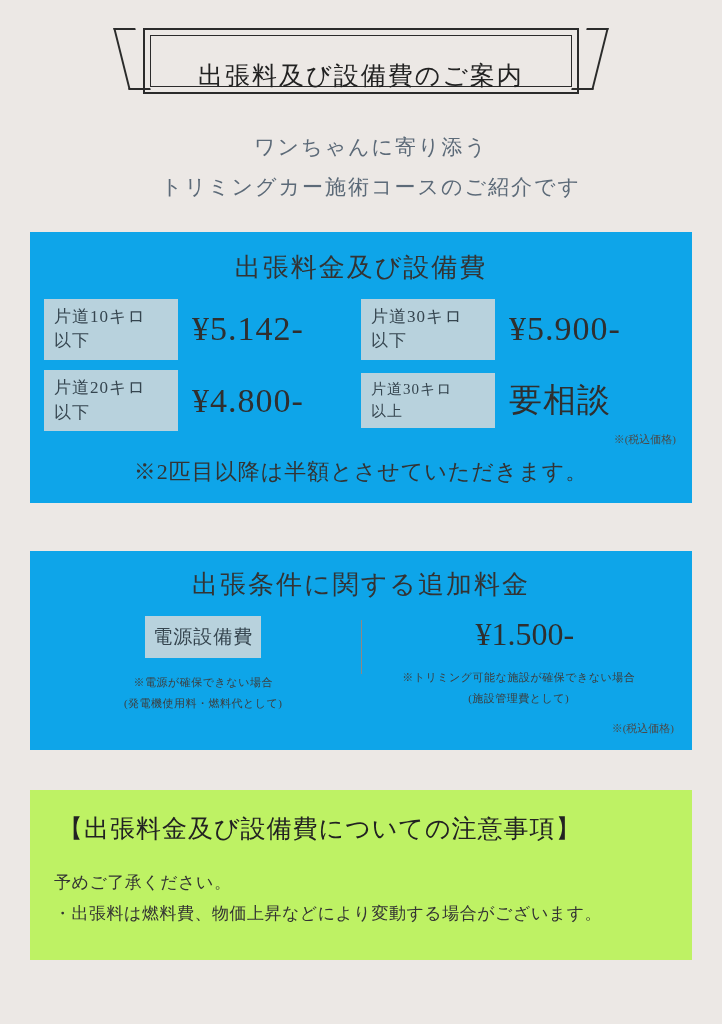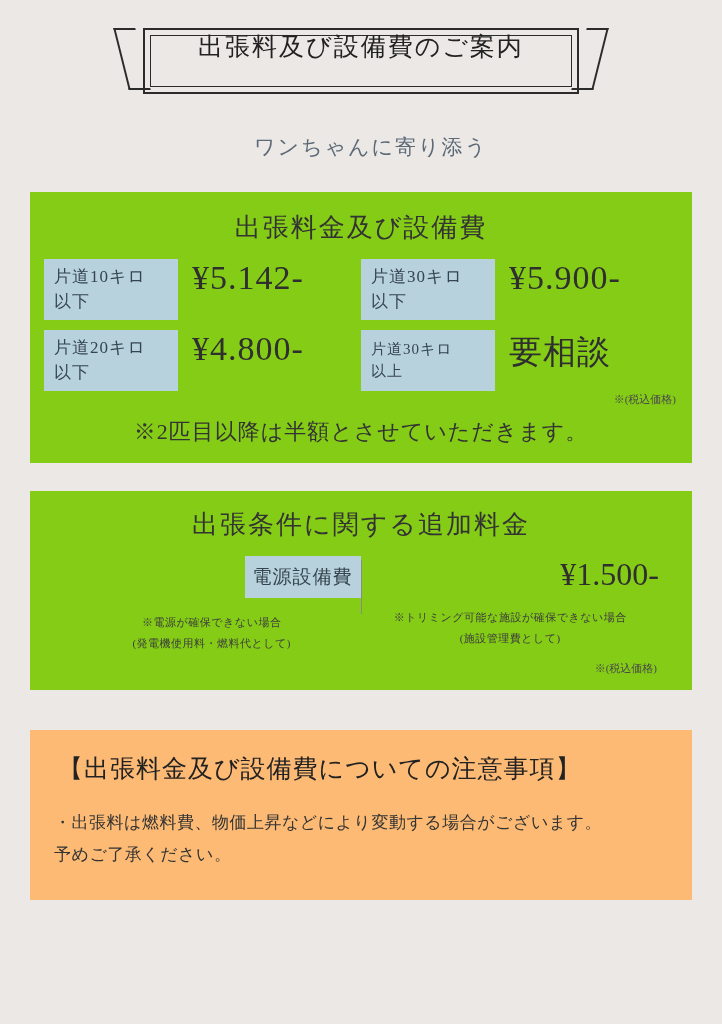--- a/index.html
+++ b/index.html
@@ -22,21 +22,21 @@
     display: flex;
     justify-content: center;
     padding-top: 28px;
   }
   .ribbon {
     position: relative;
     width: 432px;
     height: 62px;
     border: 2px solid #2b2b2b;
     display: flex;
-    align-items: flex-start;
+    align-items: flex-end;
     justify-content: center;
   }
   .ribbon-inner {
     position: absolute;
     left: 5px;
     right: 5px;
     top: 5px;
     bottom: 5px;
     border: 1px solid #2b2b2b;
   }
@@ -78,54 +78,55 @@
     line-height: 1.9;
     margin-left: 20px;
   }
   .lead div {
     font-size: 21px;
     letter-spacing: 2px;
   }
 
   
   .panel {
-    background: #84cc16;
+    background: #0ea5e9;
     margin: 0 30px;
     box-sizing: border-box;
   }
   .panel-1 {
     margin-top: 24px;
     padding: 18px 0 16px;
   }
   .panel-2 {
-    margin-top: 28px;
-    padding: 16px 17px 14px;
+    margin-top: 48px;
+    padding: 16px 0 14px;
   }
   .panel-3 {
-    background: #fdba74;
+    background: #bef264;
     margin-top: 40px;
     padding: 18px 24px 30px;
   }
   .panel-h {
     text-align: center;
     font-size: 26px;
     letter-spacing: 2px;
     color: #333;
     margin-bottom: 14px;
   }
 
   
   .fee-grid {
     display: grid;
     grid-template-columns: 1fr 1fr;
     row-gap: 10px;
     padding: 0 14px;
   }
   .fee-cell {
     display: flex;
+    align-items: center;
   }
   .tag {
     background: #b8d2dd;
     color: #35454f;
     box-sizing: border-box;
     width: 134px;
     min-height: 54px;
     padding: 6px 10px;
     font-size: 17px;
     line-height: 1.45;
@@ -174,21 +175,21 @@
     align-items: start;
   }
   .opt-col {
     display: flex;
     flex-direction: column;
     align-items: center;
   }
   .opt-main {
     display: flex;
     align-items: center;
-    justify-content: flex-end;
+    justify-content: center;
     width: 100%;
   }
   .opt-tag {
     background: #b8d2dd;
     color: #35454f;
     font-size: 19px;
     letter-spacing: 1px;
     padding: 8px 8px;
     box-sizing: border-box;
     white-space: nowrap;
@@ -242,20 +243,21 @@
 
 <div class="title-wrap">
   <div class="ribbon">
     <div class="ribbon-inner"></div>
     <div class="ribbon-title">出張料及び設備費のご案内</div>
   </div>
 </div>
 
 <div class="lead">
   <div>ワンちゃんに寄り添う</div>
+  <div>トリミングカー施術コースのご紹介です</div>
 </div>
 
 <div class="panel panel-1">
   <div class="panel-h">出張料金及び設備費</div>
 
   <div class="fee-grid">
     <div class="fee-cell">
       <div class="tag">片道10キロ<br>以下</div>
       <div class="price">¥5.142-</div>
     </div>
@@ -306,16 +308,16 @@
       </div>
     </div>
   </div>
 
   <div class="tax-note-2">※(税込価格)</div>
 </div>
 
 <div class="panel panel-3">
   <div class="notes-h">【出張料金及び設備費についての注意事項】</div>
   <div class="notes-body">
+    <div>予めご了承ください。</div>
     <div>・出張料は燃料費、物価上昇などにより変動する場合がございます。</div>
-    <div>予めご了承ください。</div>
   </div>
 </div>
 
 </body></html>

